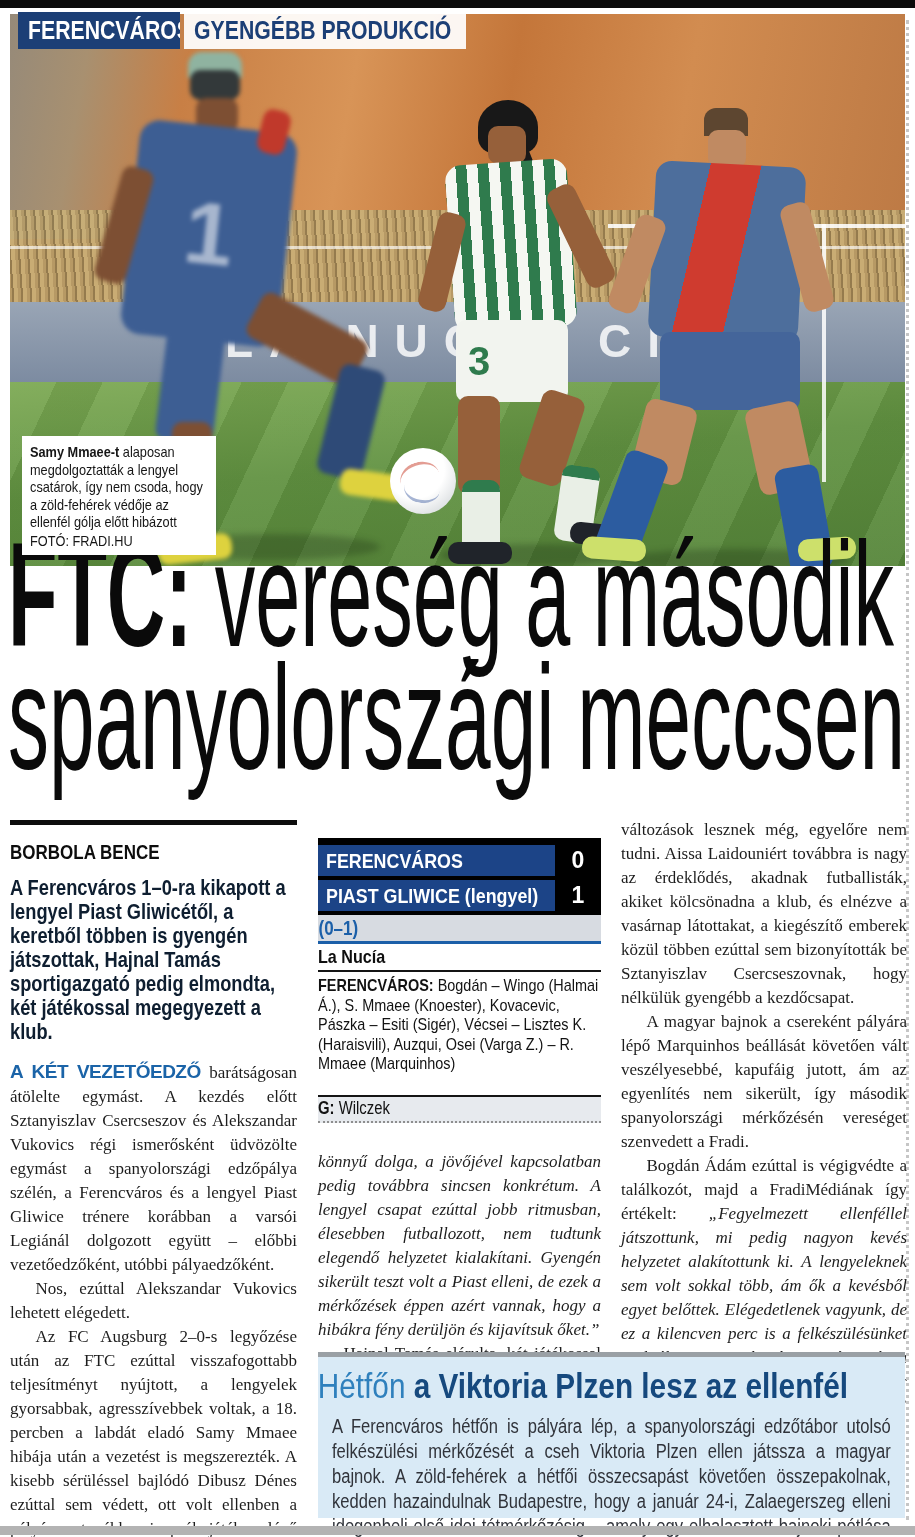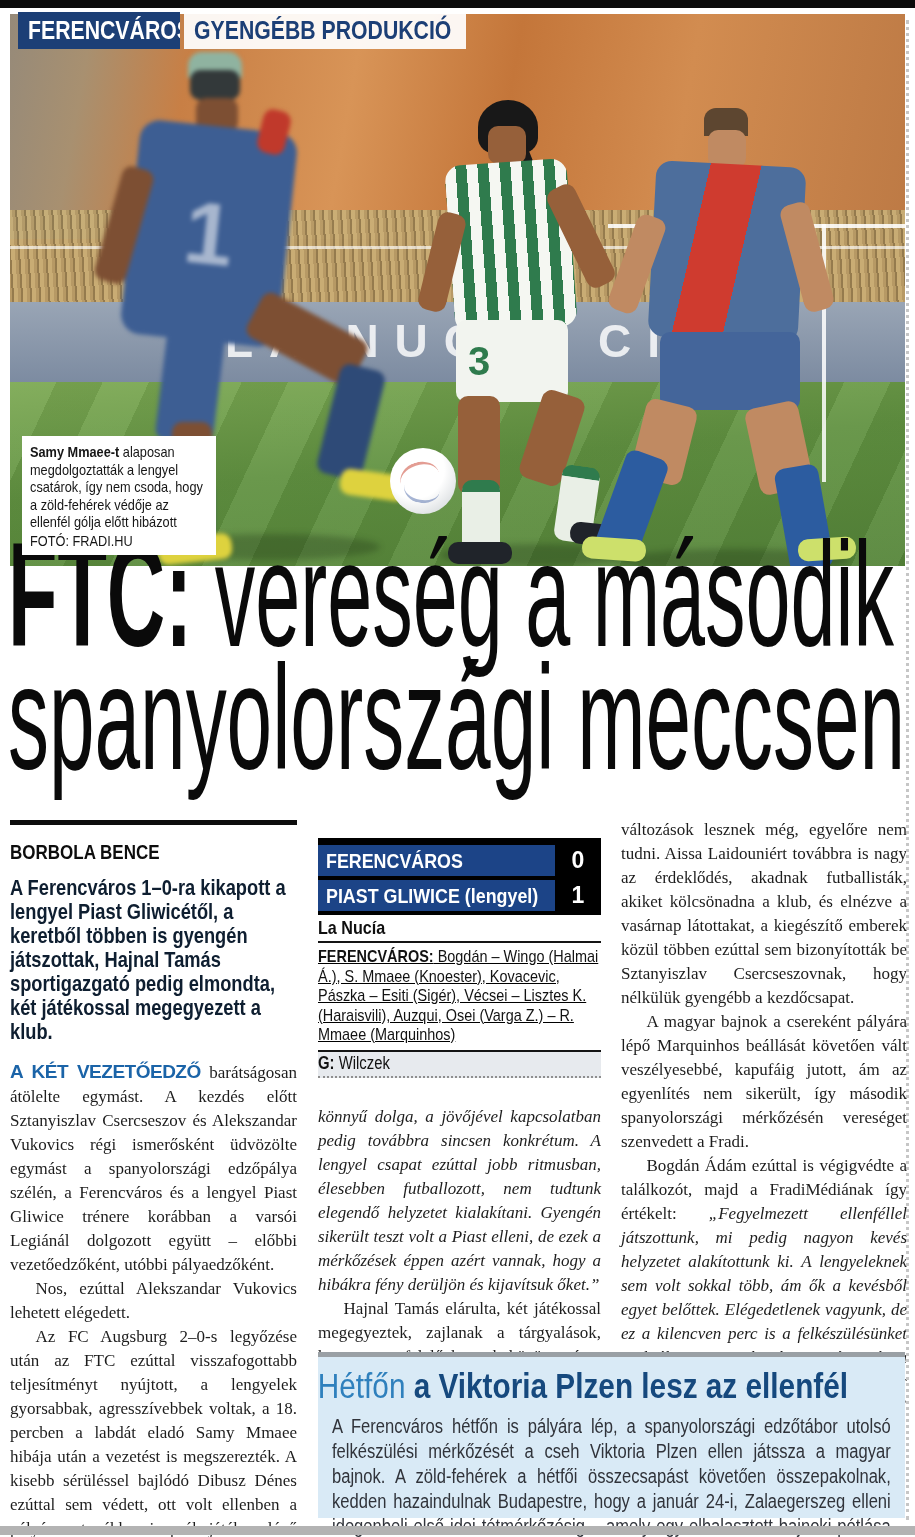--- a/index.html
+++ b/index.html
@@ -81,21 +81,21 @@
   .mrow{display:flex;align-items:stretch;background:#1c4487;border-bottom:4px solid #000;height:31px;}
   .mteam{flex:1;display:flex;align-items:center;padding-left:8px;overflow:hidden;}
   .mteam span{color:#fff;font-weight:700;font-size:21px;white-space:nowrap;}
   .mscore{width:46px;background:#000;color:#fff;font-weight:700;font-size:23px;
           display:flex;align-items:center;justify-content:center;}
   .mhalf{background:#d7dbe1;height:26px;display:flex;align-items:center;justify-content:flex-end;
          padding-right:8px;border-bottom:3px solid #1b5fa8;overflow:hidden;}
   .mhalf span{color:#1b5fa8;font-weight:700;font-size:20px;white-space:nowrap;}
   .mvenue{height:26px;display:flex;align-items:center;border-bottom:2px solid #141414;overflow:hidden;}
   .mvenue span{font-weight:700;font-size:19px;color:#0f0f0f;white-space:nowrap;}
-  .mlineup{padding:4px 0 5px 0;border-bottom:2px solid #141414;overflow:visible;text-decoration:underline;}
+  .mlineup{padding:4px 0 21px 0;border-bottom:2px solid #141414;overflow:visible;}
   .mlineup .inner{font-size:17px;line-height:19.5px;color:#121212;}
   .mlineup b{font-weight:700;}
   .mgoal{background:#e7eaee;height:24px;display:flex;align-items:center;border-bottom:2px dotted #8e8e8e;overflow:hidden;}
   .mgoal span{font-size:17.5px;color:#121212;white-space:nowrap;}
   .mgoal b{font-weight:700;}
   #col2 .serif{margin-top:27px;}
 
   
   #bottombox{left:318px;top:1352px;width:587px;height:161px;background:#d9eaf6;border-top:5px solid #9aa0a5;}
   #bb-title{margin-top:9px;text-align:left;overflow:visible;}
@@ -231,20 +231,23 @@
             <span class="cx">FERENCVÁROS</span>
           </div>
         <div class="mscore">0</div>
       </div>
       <div class="mrow">
         <div class="mteam">
             <span class="cx">PIAST GLIWICE (lengyel)</span>
           </div>
         <div class="mscore">1</div>
       </div>
+      <div class="mhalf">
+          <span class="cxr">(0–1)</span>
+        </div>
       <div class="mvenue">
           <span class="cx">La Nucía</span>
         </div>
       <div class="mlineup">
         <div class="inner cx"><b>FERENCVÁROS:</b><span> Bogdán – Wingo (Halmai Á.), S. Mmaee (Knoester), Kovacevic, Pászka – Esiti (Sigér), Vécsei – Lisztes K. (Haraisvili), Auzqui, Osei (Varga Z.) – R. Mmaee (Marquinhos)</span></div>
       </div>
       <div class="mgoal">
         <span class="cx"><b>G:</b><span> Wilczek</span></span>
       </div>
     </div>

